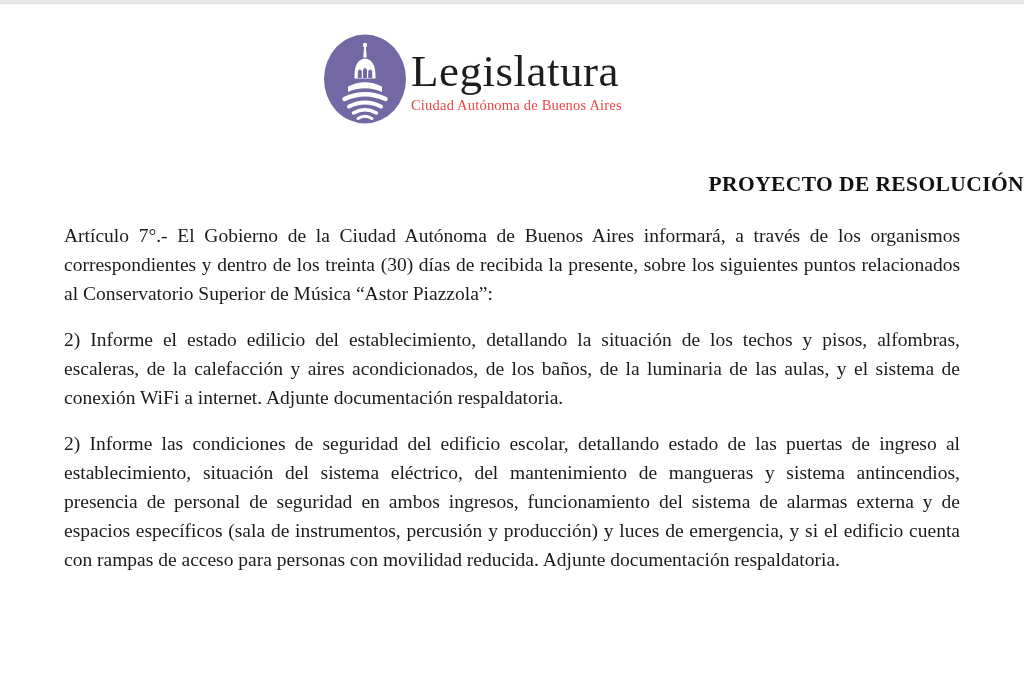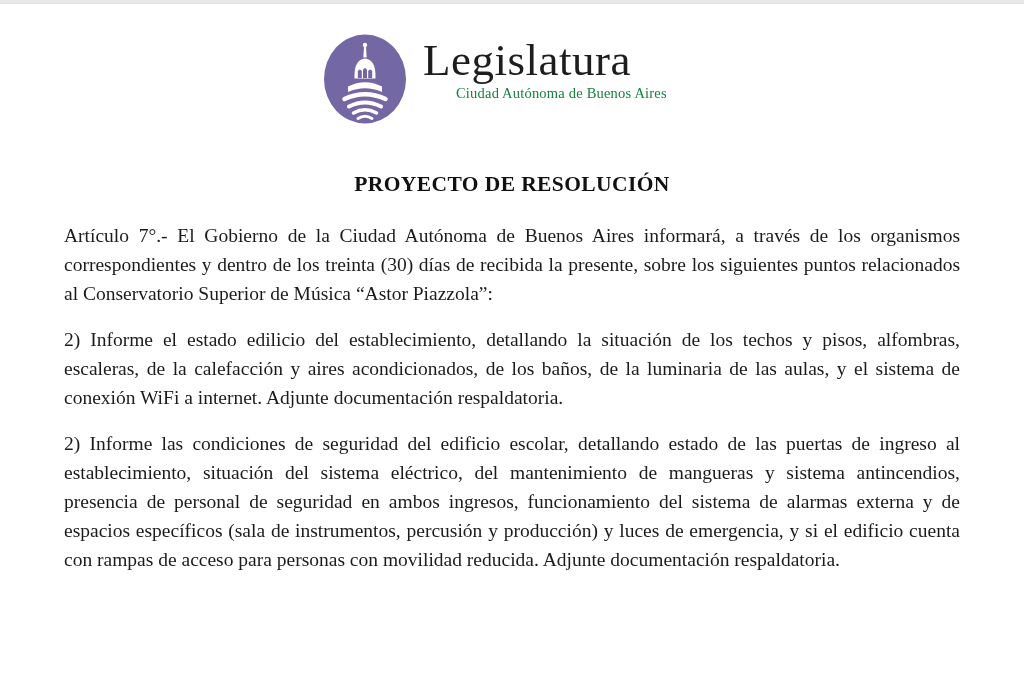--- a/index.html
+++ b/index.html
@@ -15,43 +15,42 @@
   .top-edge {
     width: 100%;
     height: 4px;
     background: #e8e8e8;
     border-bottom: 1px solid #dedede;
     box-sizing: border-box;
   }
   .logo-row {
     margin: 29px 0 0 322px;
     display: flex;
-    align-items: flex-start;
-    gap: 15px;
+    align-items: center;
+    gap: 3px;
     height: 92px;
     width: fit-content;
   }
   .emblem { display: block; }
   .logo-text { display: flex; flex-direction: column; justify-content: center; padding-top: 4px; }
   .logo-name {
     font-size: 45px;
     line-height: 1.05;
     color: #1d1d1d;
     letter-spacing: 0.5px;
   }
   .logo-subtitle {
     font-size: 14.5px;
-    color: #15803d;
+    color: #ef4444;
     margin-top: 1px;
     letter-spacing: 0.2px;
-    margin-left: 33px;
   }
   .doc-title {
     margin: 47px 0 0 0;
-    text-align: center;
+    text-align: right;
     font-size: 21.5px;
     font-weight: bold;
     letter-spacing: 0.4px;
     color: #111111;
   }
   .doc-body {
     margin-top: 24px;
     padding: 0 64px;
   }
   .doc-body p {

